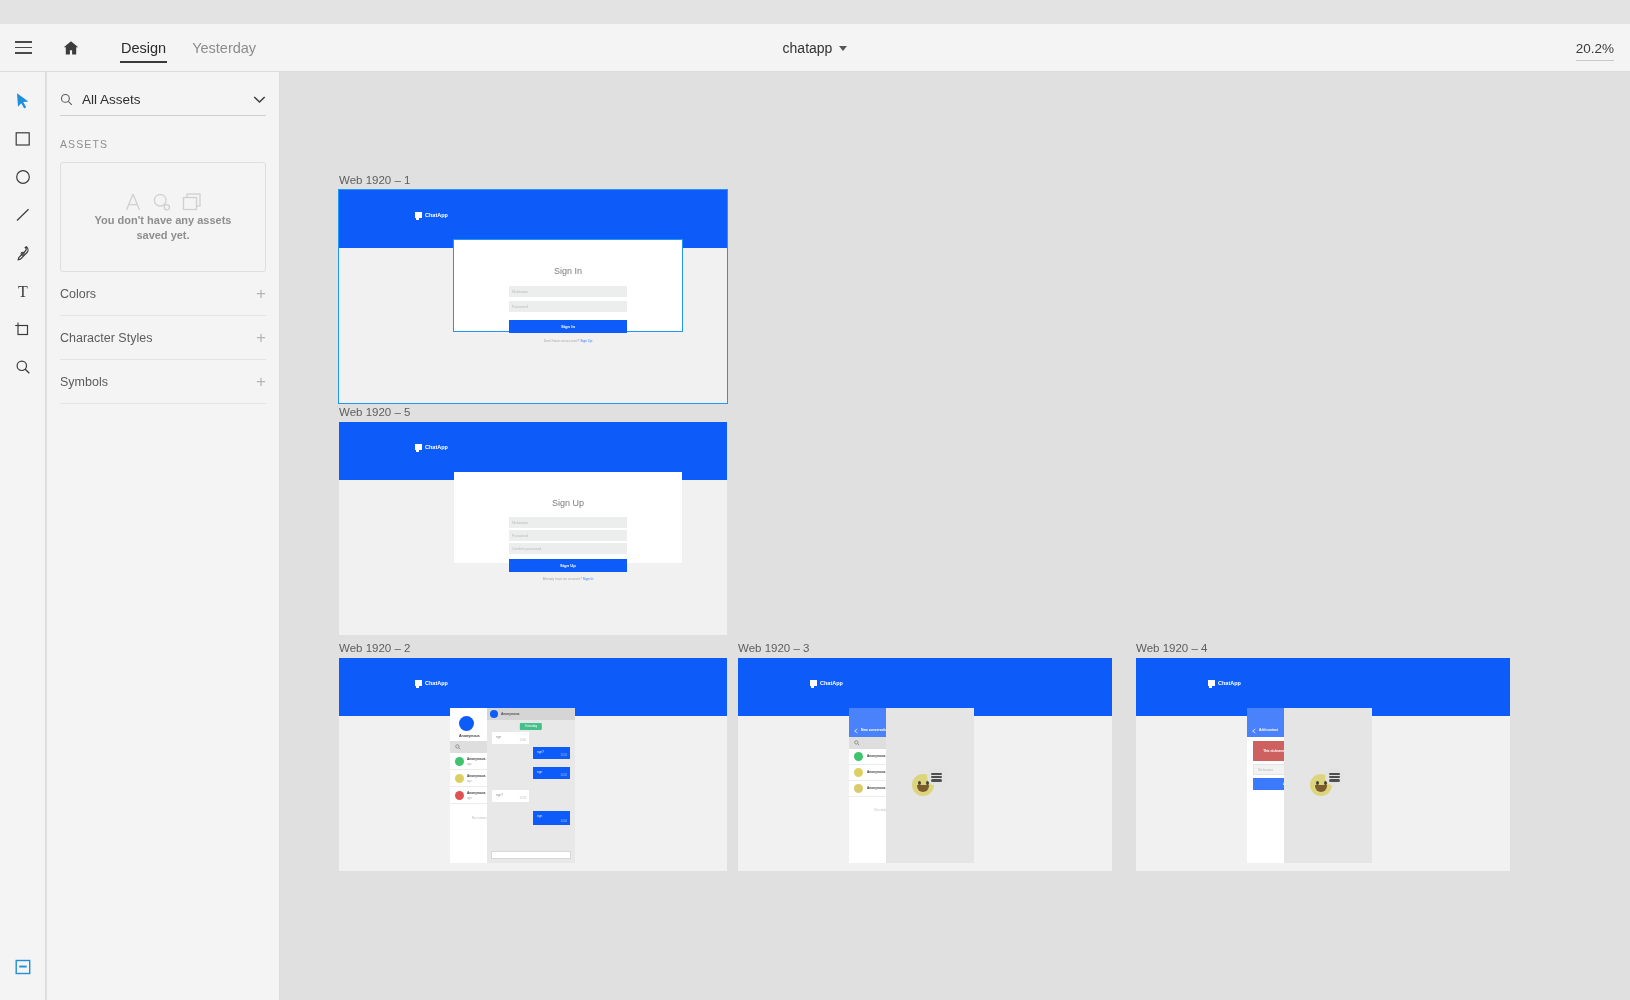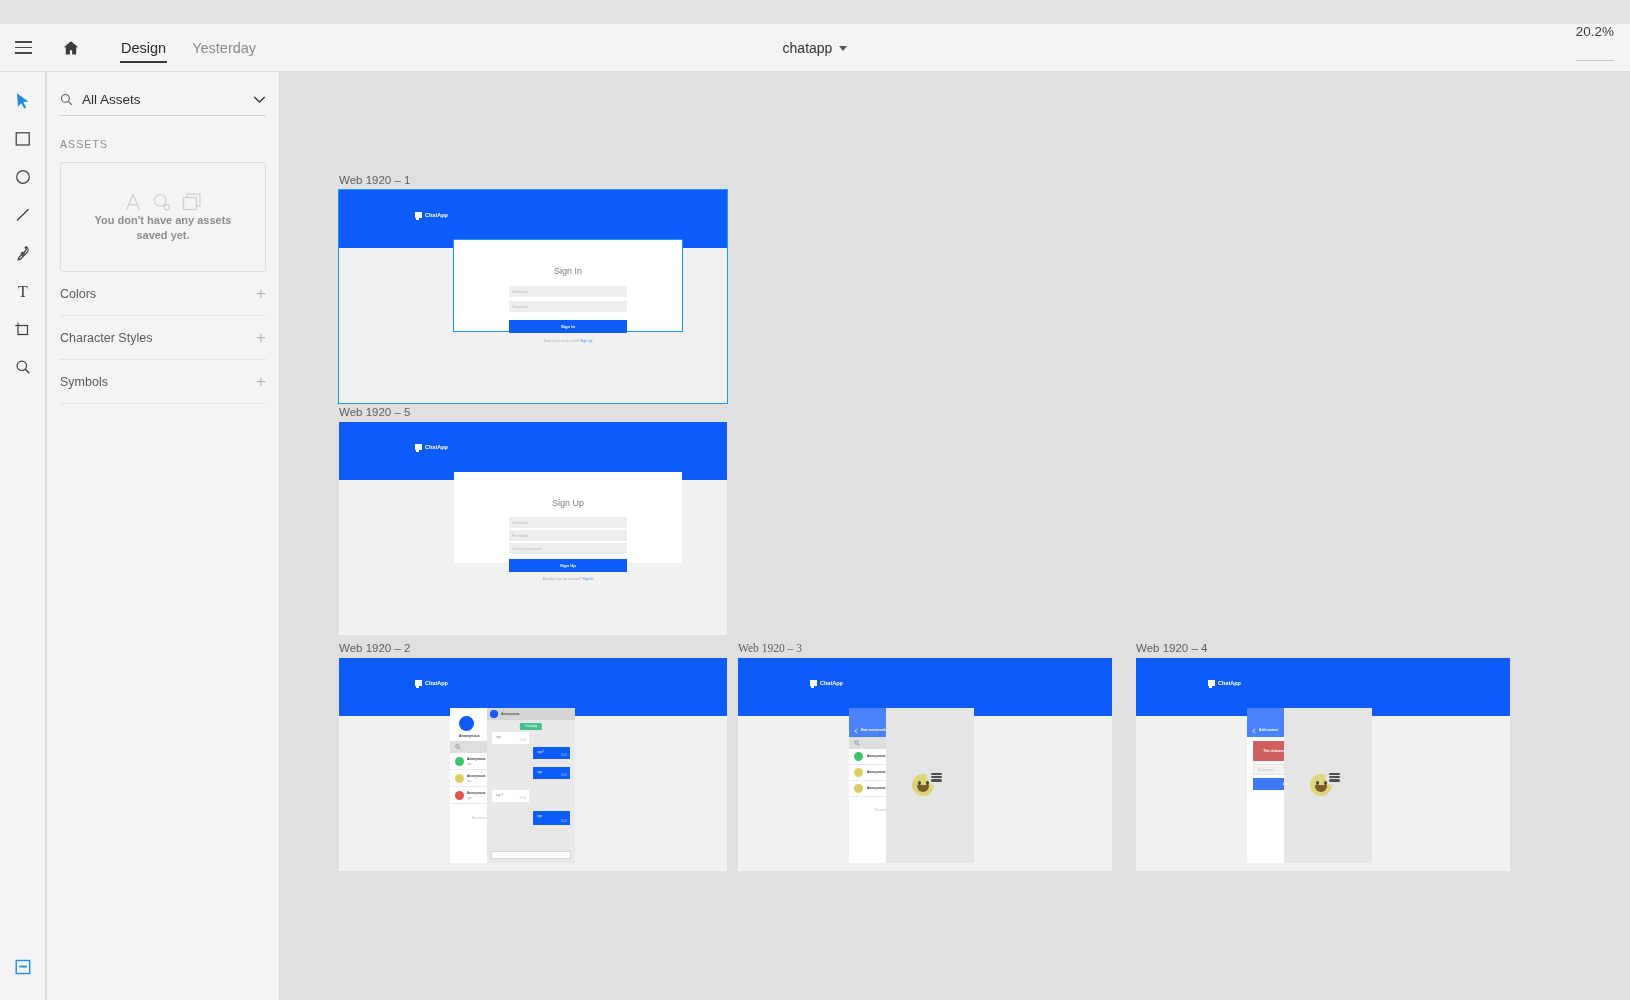--- a/index.html
+++ b/index.html
@@ -28,21 +28,21 @@
   .tab.active { color:#2b2b2b; }
   .tab.active::after { content:""; position:absolute; left:12px; right:12px; bottom:9px; height:2px; background:#3a3a3a; }
   .doctitle {
     position:absolute; left:0; right:0; top:0; height:48px;
     display:flex; align-items:center; justify-content:center; gap:7px;
     pointer-events:none;
   }
   .doctitle .name { font-size:14px; color:#333; pointer-events:auto; cursor:pointer; }
   .caret { width:0;height:0;border-left:4.5px solid transparent;border-right:4.5px solid transparent;border-top:5px solid #555; }
   .zoomlevel {
-    position:absolute; right:16px; top:0; height:48px; display:flex; 
+    position:absolute; right:16px; top:0; height:48px; display:flex; align-items:center;
     font-size:13.5px; color:#3c3c3c; cursor:pointer;
   }
   .zoomlevel .ul { position:absolute; bottom:11px; left:0; right:0; height:1px; background:#c9c9c9; }
 
   
   .toolbar {
     position:absolute; top:72px; left:0; width:46px; height:928px;
     background:#f4f4f4; border-right:1px solid #dcdcdc;
     display:flex; flex-direction:column; align-items:center;
   }
@@ -367,21 +367,21 @@
           <span class="time">12:03</span>
         </div>
         <div class="bubble out" style="left:46px; top:103px; width:37px; height:14px;">
           <span class="txt">ngn</span>
           <span class="time">12:04</span>
         </div>
         <div style="position:absolute; left:4px; bottom:4px; width:80px; height:8px; background:#fff; border:1px solid #d7d7d7;"></div>
       </div>
     </div>
 
-    <div class="ab-label" style="left:457px; top:570px;font-family:Liberation Serif, serif;">Web 1920 – 3</div>
+    <div class="ab-label" style="left:457px; top:570px;">Web 1920 – 3</div>
     <div class="artboard" style="left:457px; top:586px; width:374px; height:213px;">
       <div class="mock-header" style="height:58px;"></div>
       <div class="brand" style="left:72px; top:22px; font-size:5.5px;">
         <span class="bicon" style="width:7px;height:5.5px;"></span>
         <span>ChatApp</span>
       </div>
 
       <div class="card" style="left:70px; top:50px; width:78px; height:155px;">
         <div style="position:absolute; left:0; top:0; width:100%; height:29px; background:#4a82fb;">
           <svg width="6" height="6" viewBox="0 0 6 6" style="position:absolute; left:4px; top:20px;">

